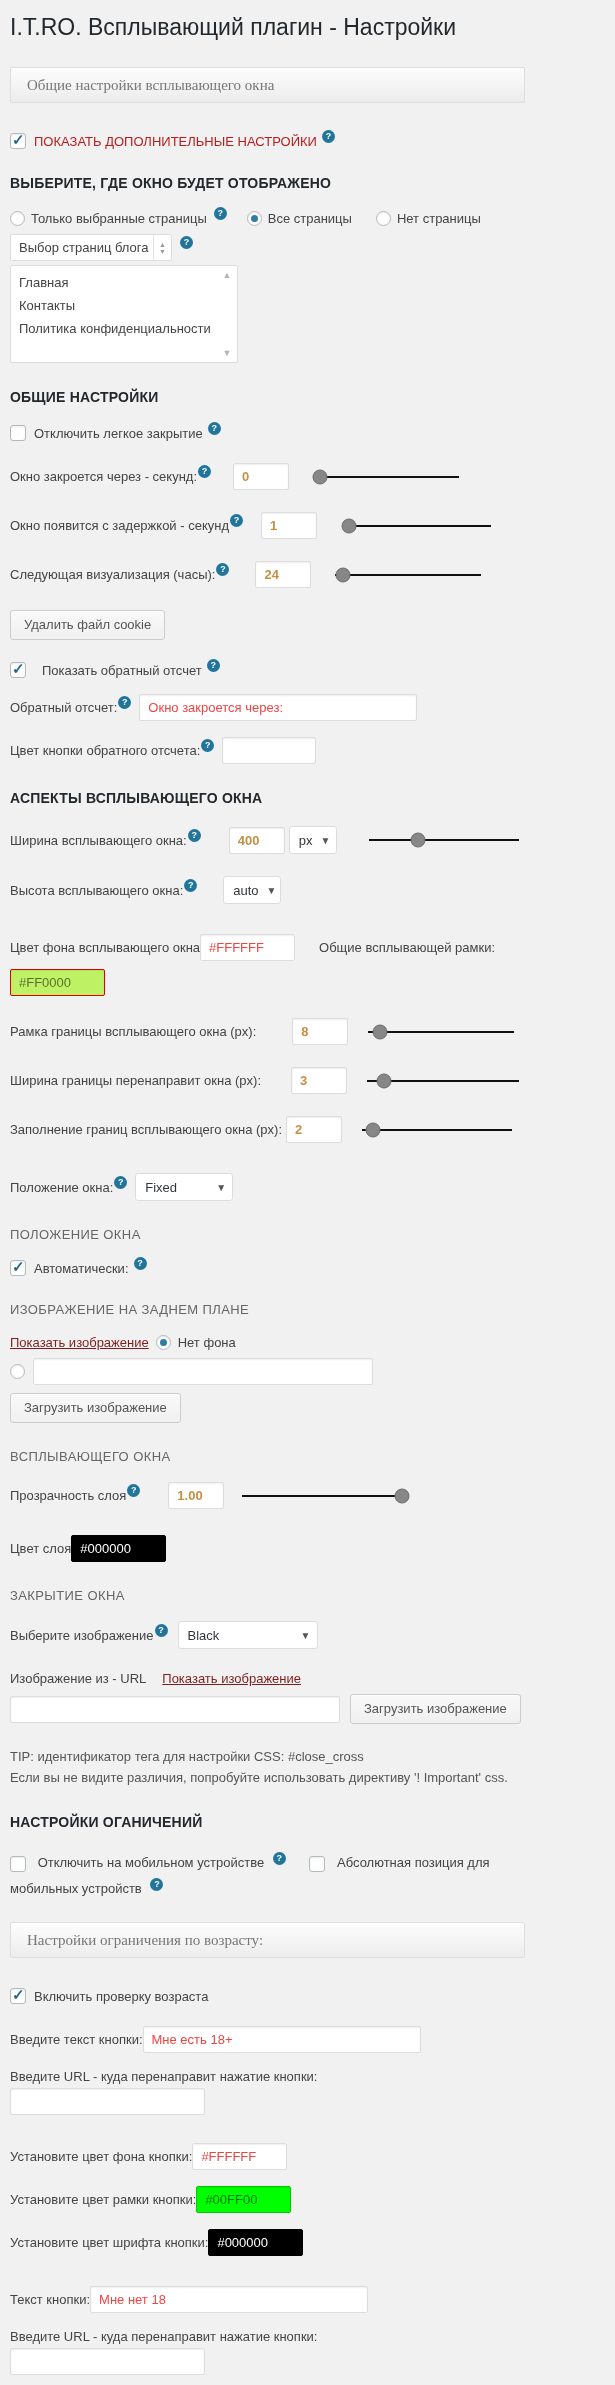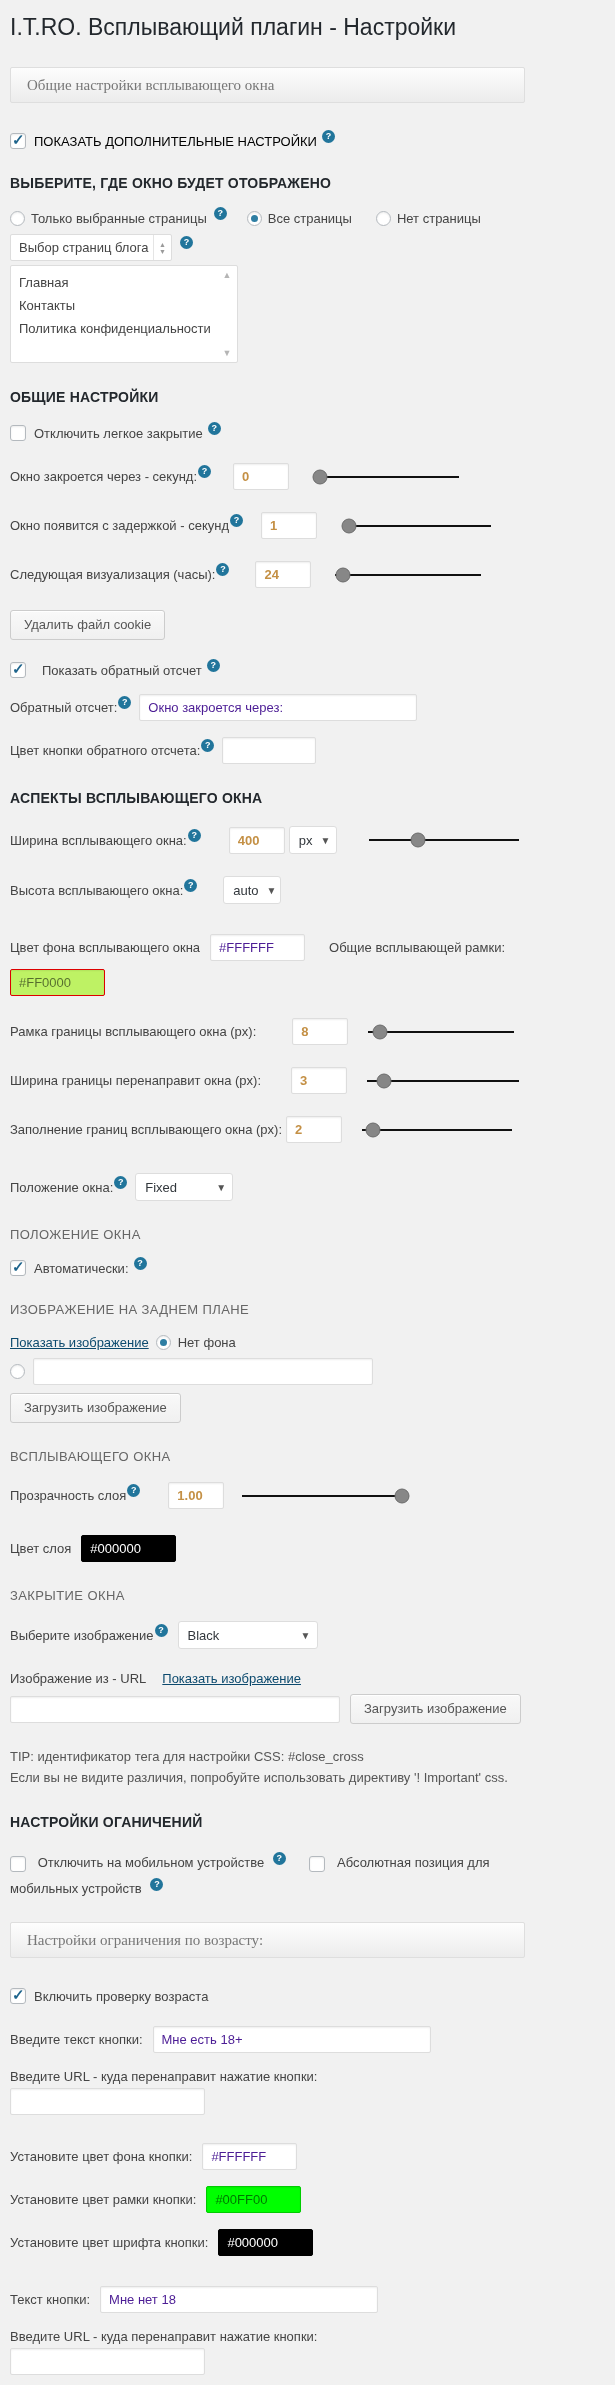--- a/index.html
+++ b/index.html
@@ -30,32 +30,32 @@
     text-align:center; line-height:13px; vertical-align:middle; }
   .help.sup { position:relative; top:-5px; margin-left:1px; }
 
   
   .cb { display:inline-block; width:16px; height:16px; background:#fff;
     border:1px solid #b4b9be; border-radius:3px; vertical-align:middle;
     position:relative; box-shadow:inset 0 1px 2px rgba(0,0,0,.08); flex:none; }
   .cb.checked::after { content:"✓"; position:absolute; left:1px; top:-3px;
     color:#1e648c; font-size:15px; font-weight:700; }
   .cb-label { margin-left:8px; margin-right:4px; }
-  .cb-label.caps { color:#000000; }
+  .cb-label.caps { color:#b91c1c; }
 
   
   .radio { display:inline-block; width:15px; height:15px; border-radius:50%;
     background:#fff; border:1px solid #b4b9be; vertical-align:middle; position:relative;
     box-shadow:inset 0 1px 2px rgba(0,0,0,.08); flex:none; }
   .radio.on::after { content:""; position:absolute; left:3px; top:3px;
     width:7px; height:7px; border-radius:50%; background:#2e7ea3; }
 
   
   .tin { height:27px; background:#fff; border:1px solid #ddd; border-radius:2px;
-    padding:0 8px; font-family:"Liberation Sans",sans-serif; font-size:13px; color:#4c1d95;
+    padding:0 8px; font-family:"Liberation Sans",sans-serif; font-size:13px; color:#ef4444;
     box-shadow:inset 0 1px 2px rgba(0,0,0,.07); }
   .tin.num { width:56px; color:#c49045; font-weight:700; }
   .tin.wide { width:278px; }
   .tin.mid { width:195px; }
   .tin.color { width:95px; }
   .tin.swatch-red { background:#bef264; border-color:#d00; color:rgba(0,0,0,.55); }
   .tin.swatch-green { background:#00FF00; border-color:#0c0; color:rgba(0,0,0,.55); }
   .tin.swatch-black { background:#000000; border-color:#000; color:#fff; }
 
   
@@ -84,25 +84,25 @@
   .slider { position:relative; height:16px; flex:none; }
   .slider .track { position:absolute; left:0; right:0; top:7px; height:2px; background:#111; }
   .slider .handle { position:absolute; top:8px; width:15px; height:15px; border-radius:50%;
     background:#878787; border:1px solid #6b6b6b; transform:translate(-50%,-50%); }
 
   
   .btn { display:inline-block; height:30px; line-height:28px; padding:0 13px;
     background:linear-gradient(#f9f9f9,#f0f0f0); border:1px solid #ccc; border-radius:3px;
     color:#555; font-size:13px; cursor:pointer; box-shadow:0 1px 0 #fff inset; }
 
-  a.link { color:#0c4a6e; }
+  a.link { color:#7f1d1d; }
   .gap4 { margin-bottom:4px; } .gap8 { margin-bottom:8px; }
   .inline-wrap { width:545px; line-height:26px; margin-bottom:10px; }
   .tip { color:#555; line-height:21px; }
-  .ml { margin-left:10px; }
+  .ml { }
 </style>
 </head>
 <body>
 
 <h1 class="page-title">I.T.RO. Всплывающий плагин - Настройки</h1>
 
 <div class="accordion-bar">Общие настройки всплывающего окна</div>
 
 <div class="row tall">
   <span class="cb checked"></span>

